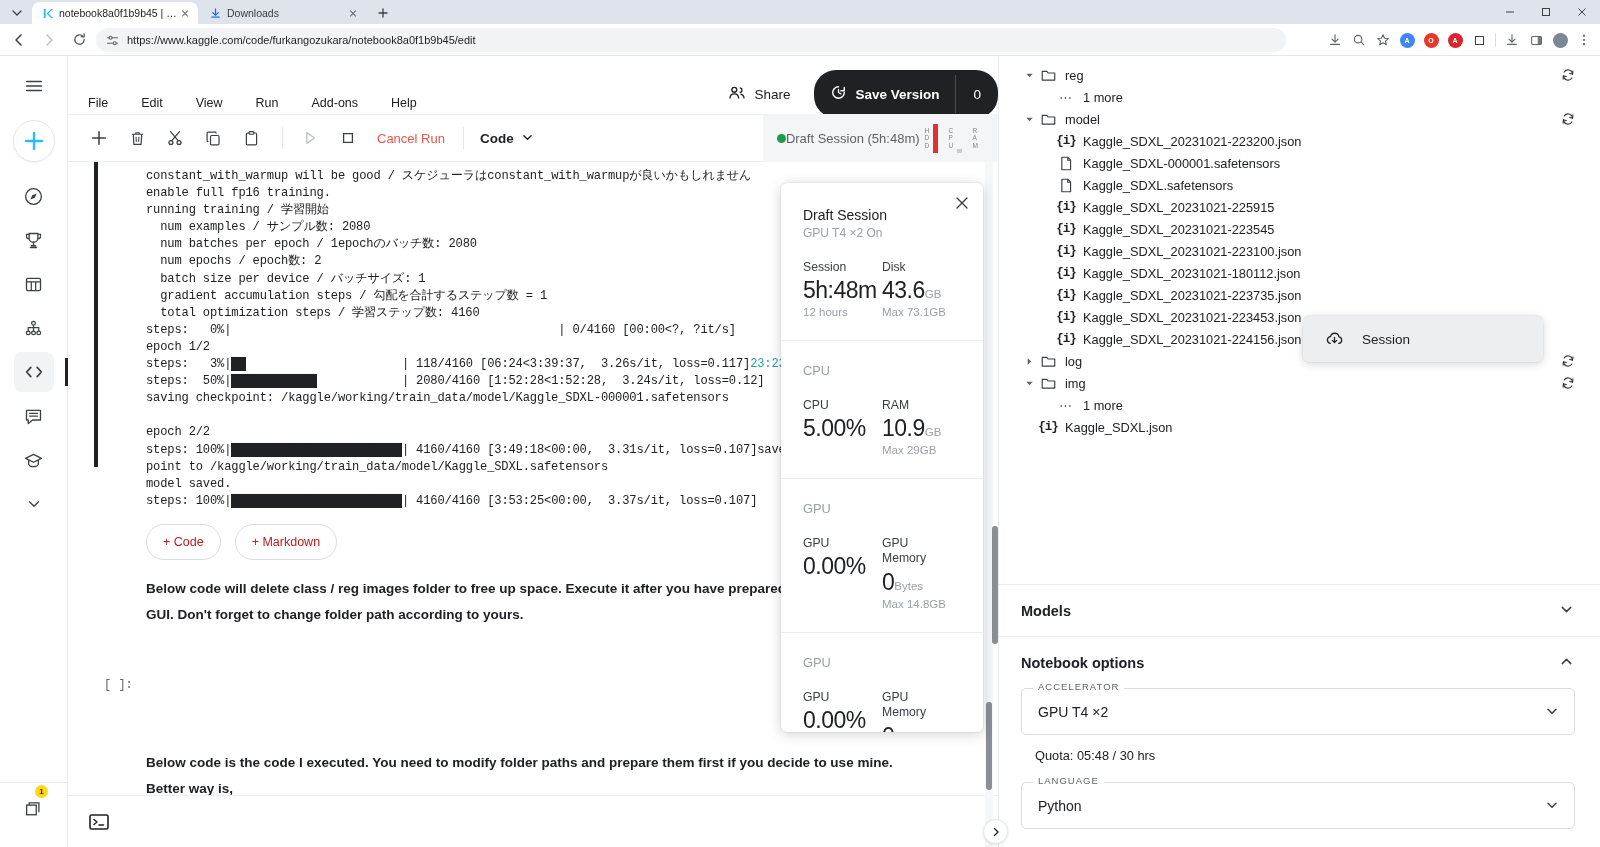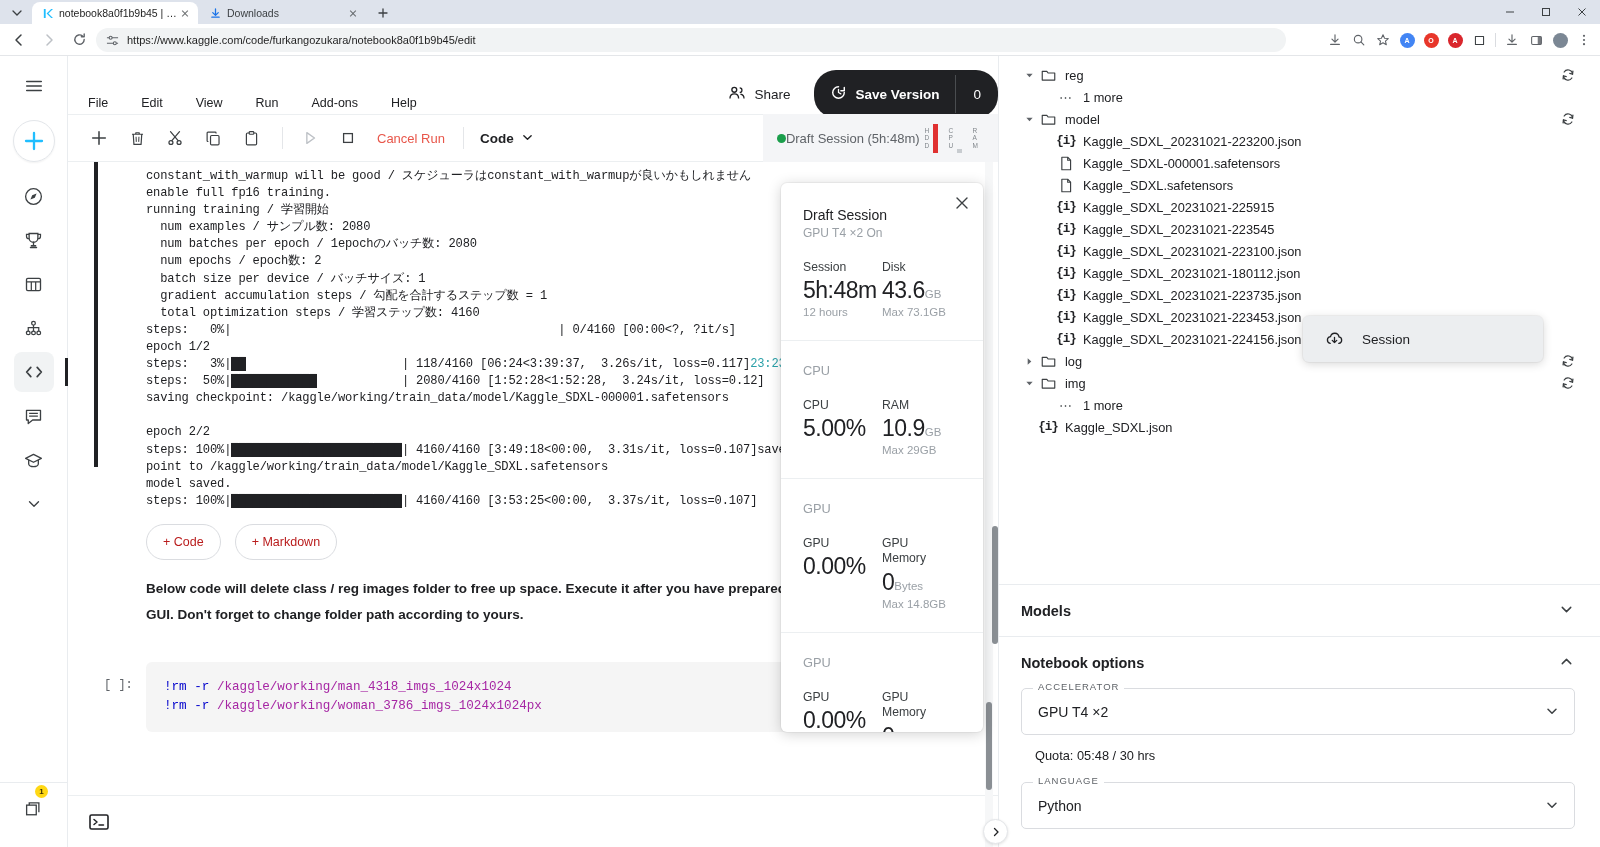--- a/index.html
+++ b/index.html
@@ -654,24 +654,20 @@
       <div class="add-row">
         <div class="add-btn">+ Code</div>
         <div class="add-btn">+ Markdown</div>
       </div>
 
       <div class="md-text" style="white-space:pre-line;">Below code will delete class / reg images folder to free up space. Execute it after you have prepared your
 GUI. Don't forget to change folder path according to yours.</div>
 
       <div class="code-cell">
         <div class="cell-prompt">[ ]:</div>
-        <div class="code-area">
-          <pre class="code-text" id="code-out"><span class="tok-cmd">!rm -r </span><span class="tok-path">/kaggle/working/man_4318_imgs_1024x1024</span>
-<span class="tok-cmd">!rm -r </span><span class="tok-path">/kaggle/working/woman_3786_imgs_1024x1024px</span></pre>
-        </div>
       </div>
 
       <div class="md-text" style="margin-top:42px; white-space:pre-line;">Below code is the code I executed. You need to modify folder paths and prepare them first if you decide to use mine. Better way is,
 as I have shown in video, get your own code via GUI, kill GUI running cell and replace below code with yours.</div>
     </div>
 
     <div class="nb-footer">
       <div class="console-btn">
         <svg width="22" height="20" viewBox="0 0 22 20">
             <rect x="2" y="3" width="18" height="14" rx="1.6" stroke="currentColor" stroke-width="1.6" fill="none"></rect>

